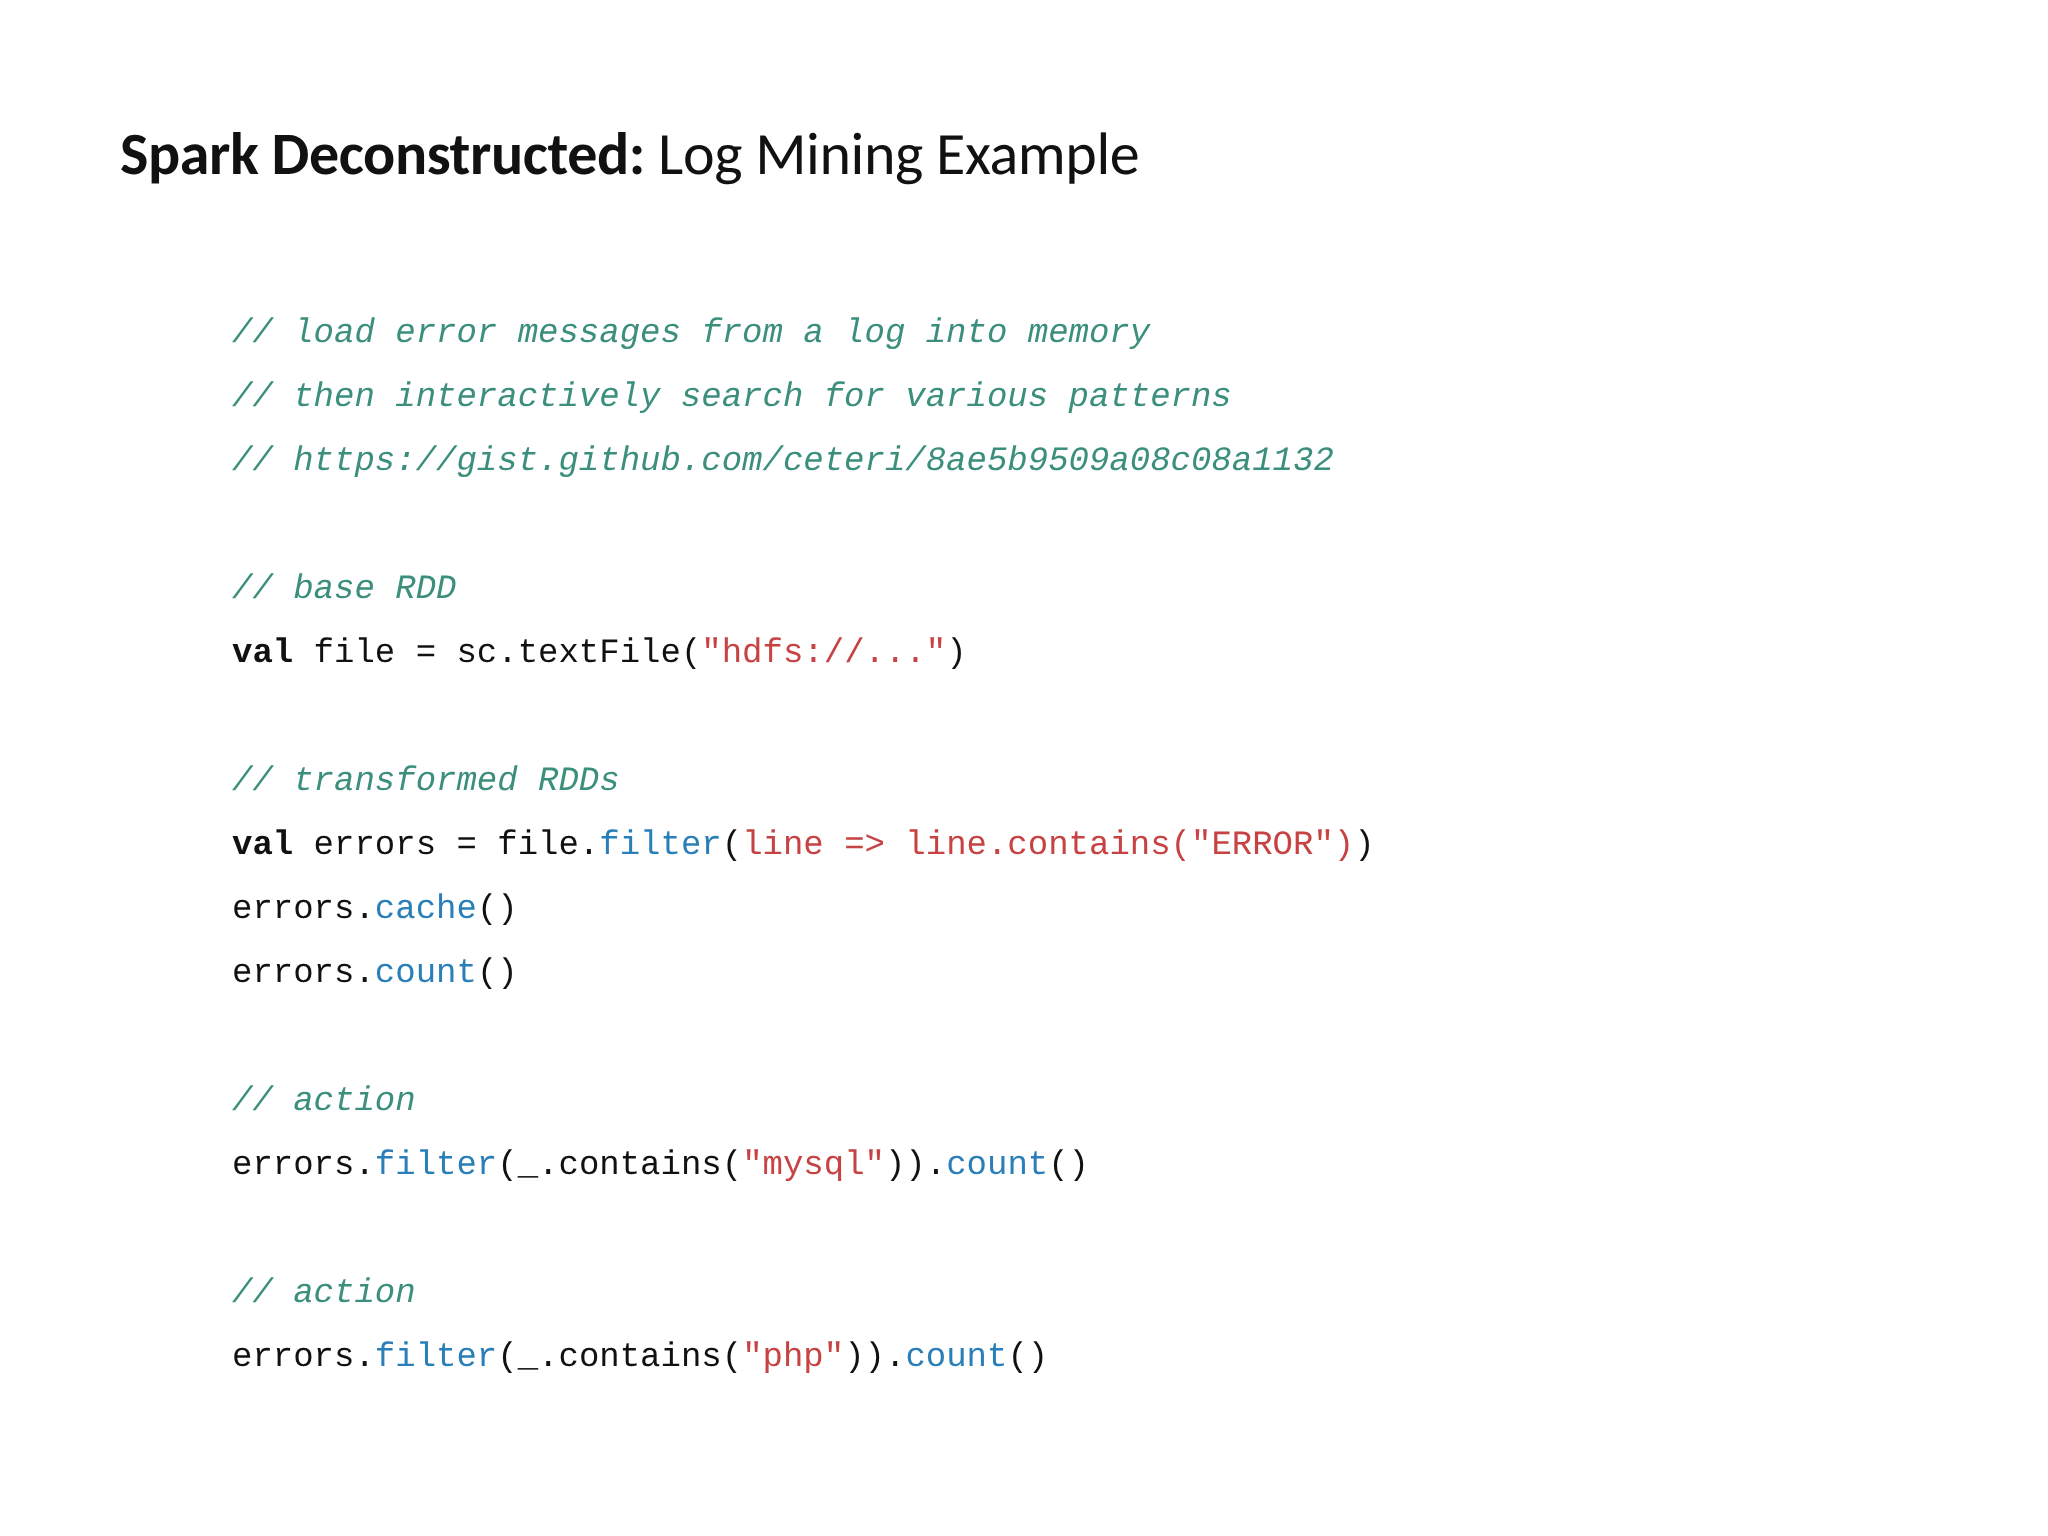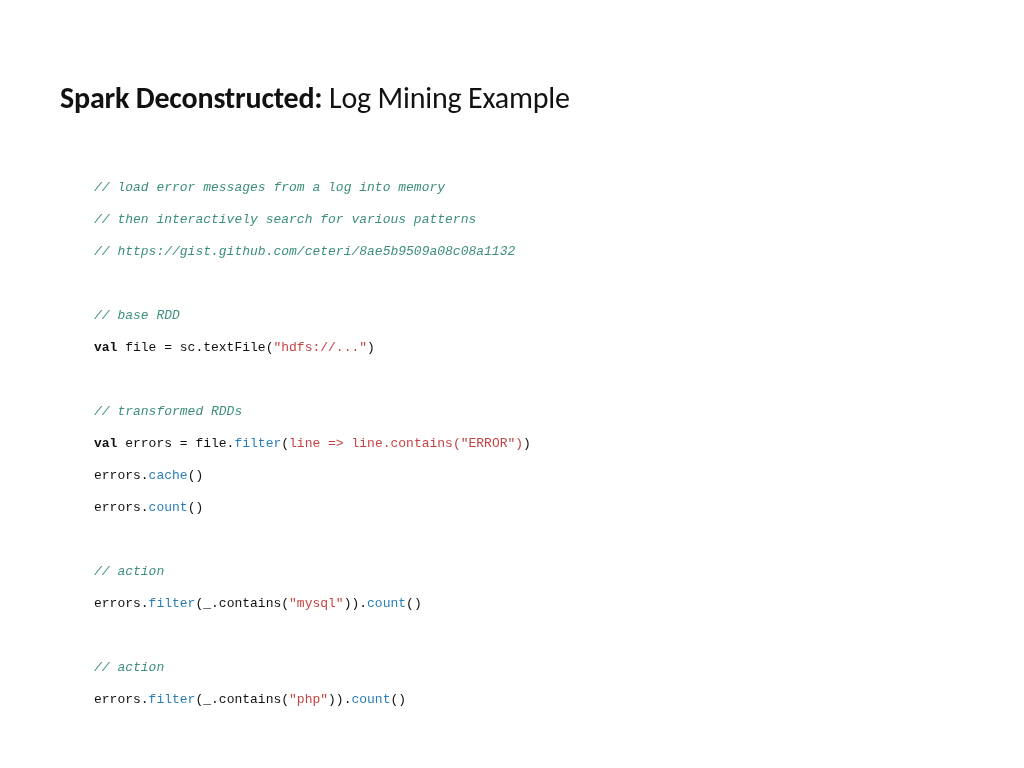--- a/index.html
+++ b/index.html
@@ -8,40 +8,40 @@
     width: 1024px;
     height: 768px;
     background: #ffffff;
     font-family: "Gill Sans", "Gill Sans MT", "Trebuchet MS", Calibri, sans-serif;
     color: #111;
   }
   .slide {
     box-sizing: border-box;
     width: 1024px;
     height: 768px;
-    padding: 80px 60px 40px 60px;
+    padding: 60px 60px 40px 60px;
     background: #ffffff;
   }
   .title {
     font-size: 30px;
     line-height: 1.2;
     margin: 0 0 56px 0;
     font-weight: 400;
     color: #111;
     letter-spacing: -0.2px;
   }
   .title .bold {
     font-weight: 700;
   }
   .code {
     font-family: "Courier New", Courier, monospace;
-    font-size: 13px;
+    font-size: 17px;
     line-height: 32px;
     color: #111;
-    margin-left: 34px;
+    margin-left: 56px;
     white-space: pre;
   }
   .comment  { color: #3c8f7c; font-style: italic; }
   .kw       { font-weight: 700; color: #111; }
   .fn       { color: #2a7fb8; }
   .str      { color: #c74242; }
   .lam      { color: #c74242; }
 </style>
 </head>
 <body>

